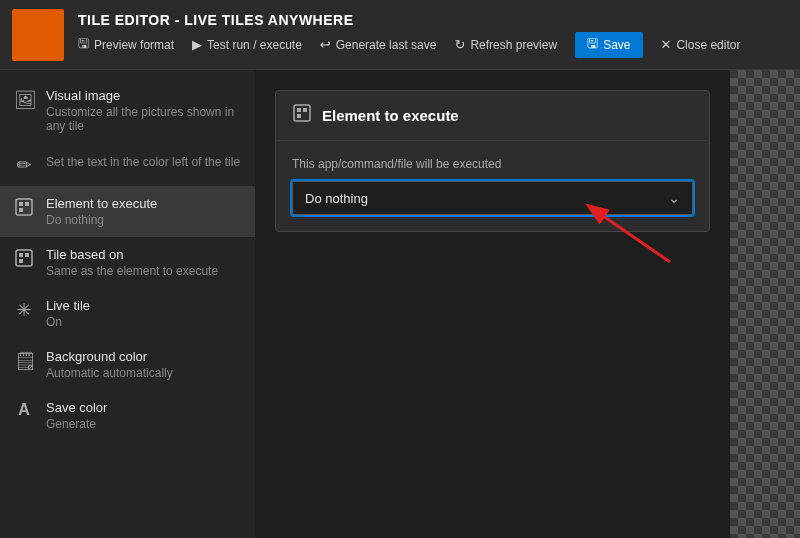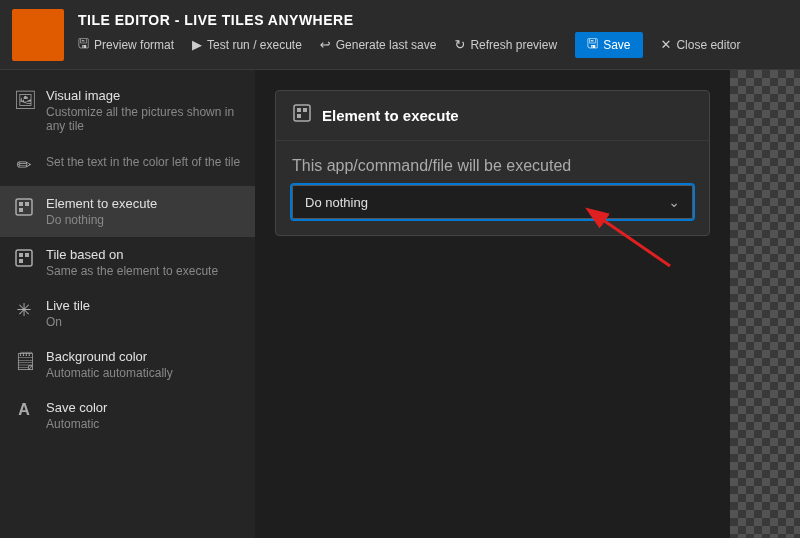--- a/index.html
+++ b/index.html
@@ -154,21 +154,21 @@
     }
     .dialog-header-title {
       font-size: 15px;
       font-weight: 600;
       color: #ffffff;
     }
     .dialog-body {
       padding: 16px;
     }
     .dialog-description {
-      font-size: 16px;
+      font-size: 12px;
       color: #aaaaaa;
       margin-bottom: 10px;
     }
     .dropdown-wrapper {
       position: relative;
     }
     .dropdown {
       width: 100%;
       background: #1e1e1e;
       border: 1px solid #555;
@@ -305,21 +305,21 @@
       <div class="sidebar-item-text">
         <div class="sidebar-item-label">Background color</div>
         <div class="sidebar-item-sublabel">Automatic automatically</div>
       </div>
     </div>
 
     <div class="sidebar-item">
       <div class="sidebar-item-icon" style="font-weight:bold; font-size:16px; color:#aaaaaa;">A</div>
       <div class="sidebar-item-text">
         <div class="sidebar-item-label">Save color</div>
-        <div class="sidebar-item-sublabel">Automatic</div>
+        <div class="sidebar-item-sublabel">Generate</div>
       </div>
     </div>
   </div>
 
   <div class="main">
     <div class="panel">
 
       <div class="dialog">
         <div class="dialog-header">
           <span class="dialog-header-icon">

